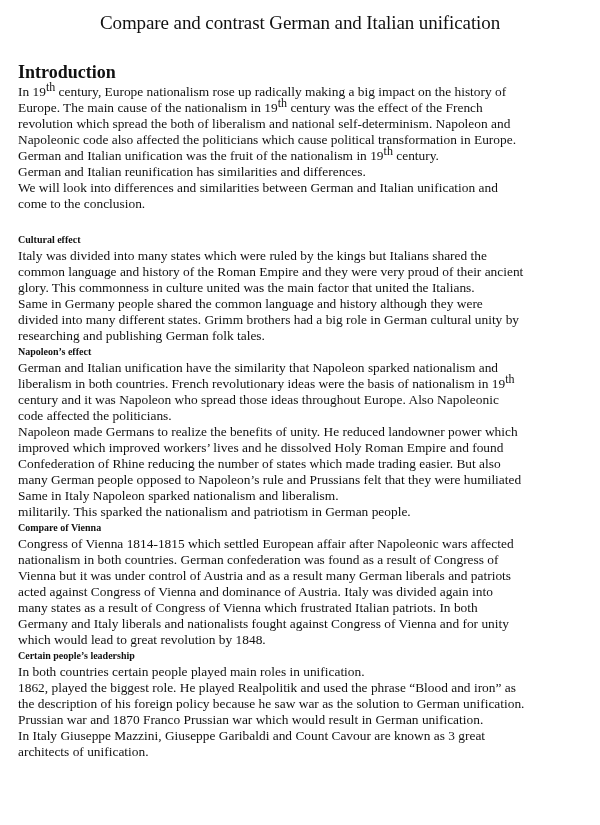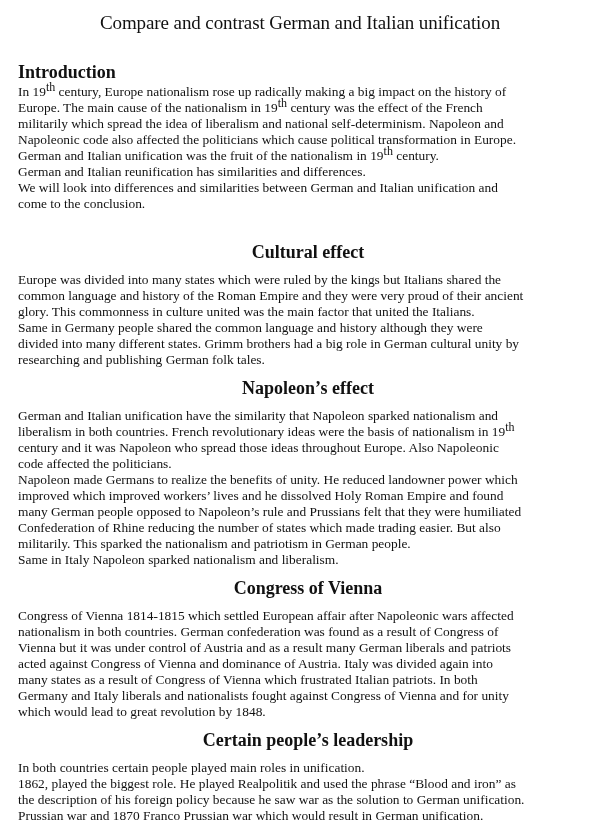--- a/index.html
+++ b/index.html
@@ -7,70 +7,70 @@
     width: 600px; height: 825px; overflow: hidden; position: relative;
     font-family: "Liberation Serif", "DejaVu Serif", serif;
     color: #111111;
   }
   .title {
     position: absolute; left: 0; top: 8px; width: 600px; text-align: center;
     font-size: 19px; line-height: 30px; letter-spacing: -0.1px; white-space: nowrap;
   }
   .content { position: absolute; left: 18px; top: 60px; width: 580px; }
   .h-intro { font-weight: bold; font-size: 18px; line-height: 24px; margin: 0; }
-  .h-sec { font-weight: bold; font-size: 18px; line-height: 16px; margin: 12px; text-align: center; }
+  .h-sec { font-weight: bold; font-size: 10px; line-height: 16px; margin: 0; }
   .line { font-size: 13.4px; line-height: 16px; white-space: nowrap; margin: 0; }
   sup { font-size: 12px; line-height: 0; vertical-align: 5px; }
   .gap { height: 20px; }
 </style>
 </head>
 <body>
 
 <div class="title">Compare and contrast German and Italian unification</div>
 
 <div class="content">
   <div class="h-intro">Introduction</div>
   <div>
       <div class="line">In 19<sup>th</sup> century, Europe nationalism rose up radically making a big impact on the history of</div>
       <div class="line">Europe.  The main cause of the nationalism in 19<sup>th</sup> century was the effect of the French</div>
-      <div class="line">militarily which spread the idea of liberalism and national self-determinism. Napoleon and</div>
+      <div class="line">revolution which spread the both of liberalism and national self-determinism. Napoleon and</div>
       <div class="line">Napoleonic code also affected the politicians which cause political transformation in Europe.</div>
       <div class="line">German and Italian unification was the fruit of the nationalism in 19<sup>th</sup> century.</div>
       <div class="line">German and Italian reunification has similarities and differences.</div>
       <div class="line">We will look into differences and similarities between German and Italian unification and</div>
       <div class="line">come to the conclusion.</div>
     </div>
 
   <div class="gap"></div>
 
   <div class="h-sec">Cultural effect</div>
   <div>
-    <div class="line">Europe was divided into many states which were ruled by the kings but Italians shared the</div>
+    <div class="line">Italy was divided into many states which were ruled by the kings but Italians shared the</div>
     <div class="line">common language and history of the Roman Empire and they were very proud of their ancient</div>
     <div class="line">glory. This commonness in culture united was the main factor that united the Italians.</div>
     <div class="line">Same in Germany people shared the common language and history although they were</div>
     <div class="line">divided into many different states.  Grimm brothers had a big role in German cultural unity by</div>
     <div class="line">researching and publishing German folk tales.</div>
   </div>
 
   <div class="h-sec">Napoleon’s effect</div>
   <div>
       <div class="line">German and Italian unification have the similarity that Napoleon sparked nationalism and</div>
       <div class="line">liberalism in both countries. French revolutionary ideas were the basis of nationalism in 19<sup>th</sup></div>
       <div class="line">century and it was Napoleon who spread those ideas throughout Europe. Also Napoleonic</div>
       <div class="line">code affected the politicians.</div>
       <div class="line">Napoleon made Germans to realize the benefits of unity. He reduced landowner power which</div>
       <div class="line">improved which improved workers’ lives and he dissolved Holy Roman Empire and found</div>
+      <div class="line">Confederation of Rhine reducing the number of states which made trading easier.  But also</div>
       <div class="line">many German people opposed to Napoleon’s rule and Prussians felt that they were humiliated</div>
-      <div class="line">Confederation of Rhine reducing the number of states which made trading easier.  But also</div>
+      <div class="line">Same in Italy Napoleon sparked nationalism and liberalism.</div>
       <div class="line">militarily. This sparked the nationalism and patriotism in German people.</div>
-      <div class="line">Same in Italy Napoleon sparked nationalism and liberalism.</div>
     </div>
 
-  <div class="h-sec">Congress of Vienna</div>
+  <div class="h-sec">Compare of Vienna</div>
   <div>
     <div class="line">Congress of Vienna 1814-1815 which settled European affair after Napoleonic wars affected</div>
     <div class="line">nationalism in both countries. German confederation was found as a result of Congress of</div>
     <div class="line">Vienna but it was under control of Austria and as a result many German liberals and patriots</div>
     <div class="line">acted against Congress of Vienna and dominance of Austria. Italy was divided again into</div>
     <div class="line">many states as a result of Congress of Vienna which frustrated Italian patriots. In both</div>
     <div class="line">Germany and Italy liberals and nationalists fought against Congress of Vienna and for unity</div>
     <div class="line">which would lead to great revolution by 1848.</div>
   </div>
 

